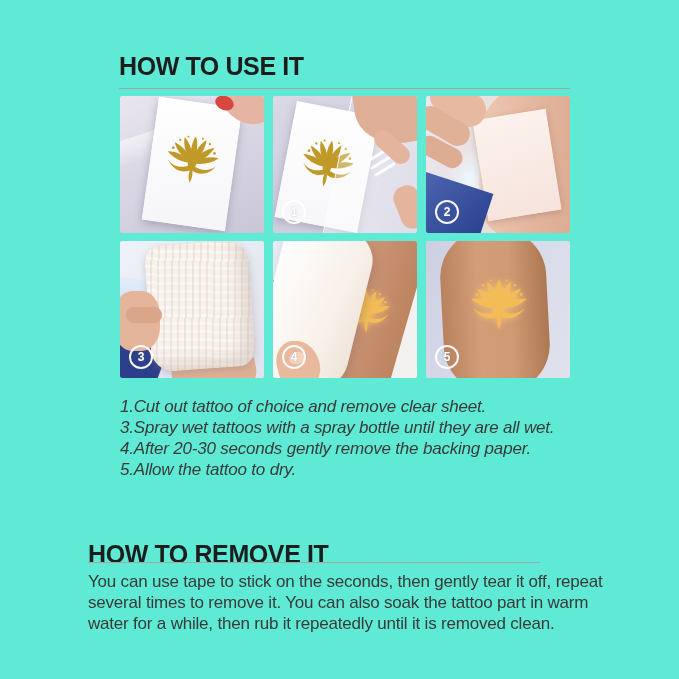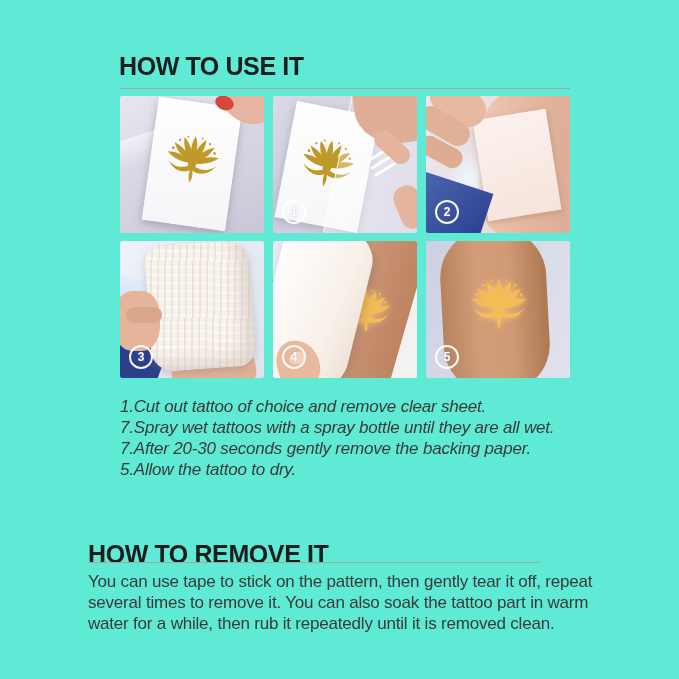--- a/index.html
+++ b/index.html
@@ -239,27 +239,27 @@
       <svg class="motif m-bright" style="left:42px; top:36px; width:62px;" viewBox="0 0 120 104">
           <use href="#motif"></use>
         </svg>
       <span class="badge">5</span>
     </div>
 
   </div>
 
   <div class="steps">
     <div>1.Cut out tattoo of choice and remove clear sheet.</div>
-    <div>7.Spray wet tattoos with a spray bottle until they are all wet.</div>
-    <div>7.After 20-30 seconds gently remove the backing paper.</div>
+    <div>3.Spray wet tattoos with a spray bottle until they are all wet.</div>
+    <div>4.After 20-30 seconds gently remove the backing paper.</div>
     <div>5.Allow the tattoo to dry.</div>
   </div>
 
   <h1 class="h-title" id="title-remove">HOW TO REMOVE IT</h1>
   <div class="divider" id="divider-remove"></div>
 
   <div class="para">
-    <div>You can use tape to stick on the pattern, then gently tear it off, repeat</div>
+    <div>You can use tape to stick on the seconds, then gently tear it off, repeat</div>
     <div>several times to remove it. You can also soak the tattoo part in warm</div>
     <div>water for a while, then rub it repeatedly until it is removed clean.</div>
   </div>
 
 </div>
 
 </body></html>

